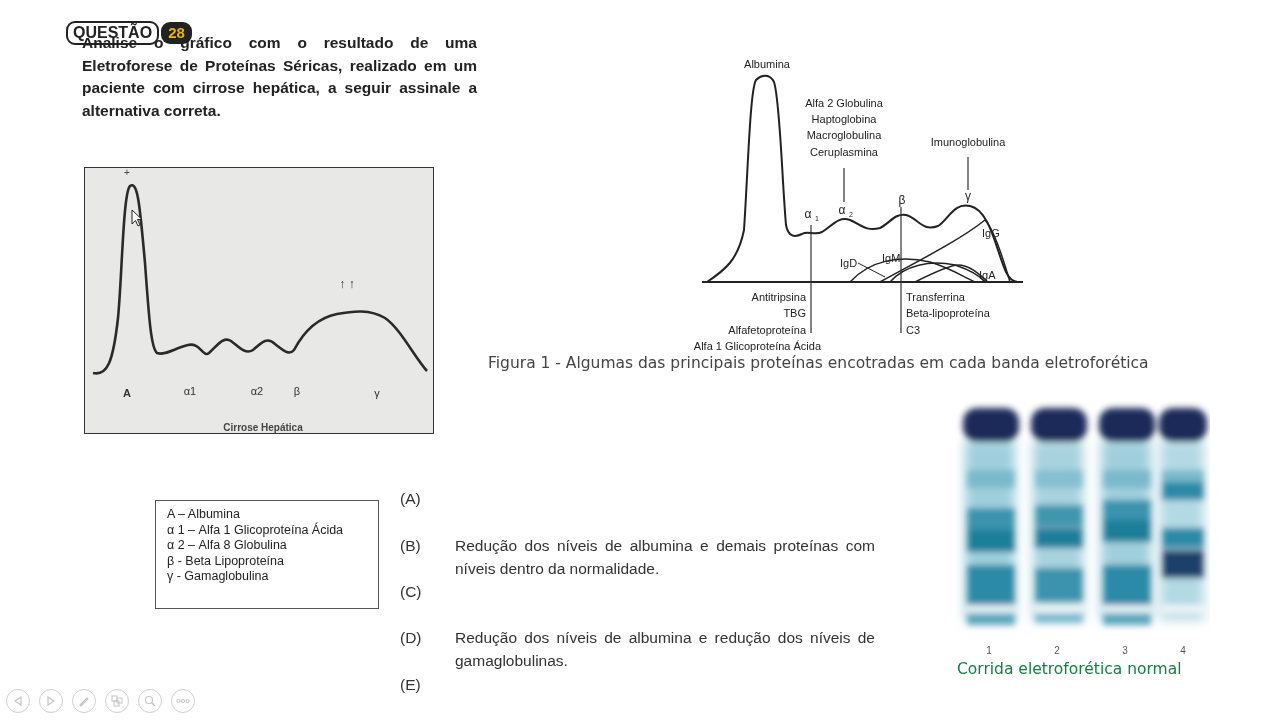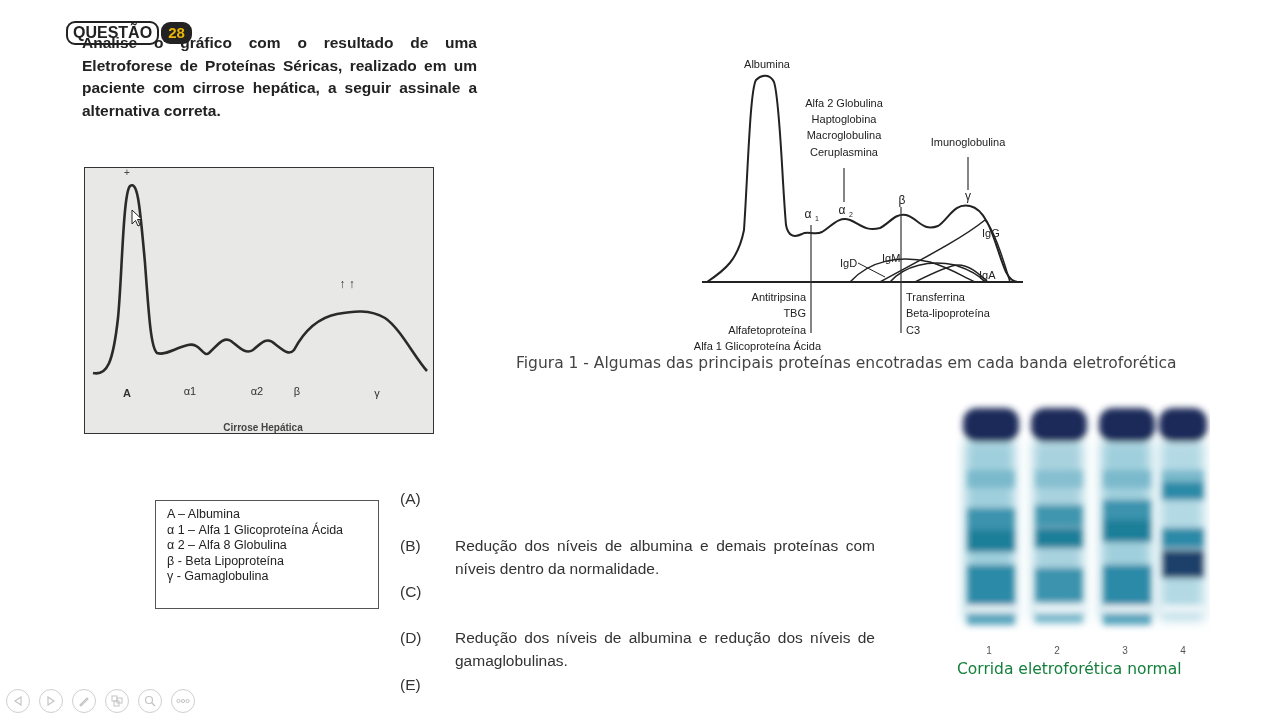--- a/index.html
+++ b/index.html
@@ -7,21 +7,21 @@
   .abs { position:absolute; }
   .q-badge { left:30px; top:21px; display:flex; align-items:center; }
   .q-label { border:2px solid #222; border-radius:9px; padding:0 5px; font-weight:bold; font-size:16px; line-height:20px; height:20px; color:#222; background:#fff;margin-left:36px; }
   .q-num { background:#222; color:#eab308; border-radius:9px; font-weight:bold; font-size:15px; line-height:22px; height:22px; padding:0 7px; margin-left:2px; }
   .stem { left:82px; top:32px; width:395px; font-weight:bold; font-size:15.5px; line-height:22.5px; text-align:justify; color:#222; }
   .graph-box { left:84px; top:167px; width:350px; height:267px; background:#e8e8e6; border:1.5px solid #333; box-sizing:border-box; }
   .legend-box { left:155px; top:500px; width:224px; height:109px; border:1.5px solid #555; box-sizing:border-box; padding:6px 0 0 11px; font-size:12.5px; line-height:15.5px; color:#222; }
   .opt { left:400px; width:475px; font-size:15.5px; line-height:23px; color:#333; display:flex; }
   .opt-letter { width:55px; flex:none; }
   .opt-text { flex:1; text-align:justify; }
-  .fig-caption { left:516px; top:354px; font-family:"DejaVu Sans", sans-serif; font-size:15.5px; color:#444; white-space:nowrap; }
+  .fig-caption { left:488px; top:354px; font-family:"DejaVu Sans", sans-serif; font-size:15.5px; color:#444; white-space:nowrap; }
   .gel-caption { left:957px; top:660px; font-family:"DejaVu Sans", sans-serif; font-size:15.5px; color:#15803d; white-space:nowrap; }
   .nav { left:6px; top:689px; display:flex; gap:9px; }
   .nav-btn { width:24px; height:24px; border:1.3px solid #cfcfcf; border-radius:50%; box-sizing:border-box; display:flex; align-items:center; justify-content:center; color:#c4c4c4; font-size:11px; }
   svg text { font-family:"Liberation Sans", sans-serif; }
 </style>
 </head>
 <body>
 
 <div class="abs q-badge">
   <span class="q-label">QUESTÃO</span>

